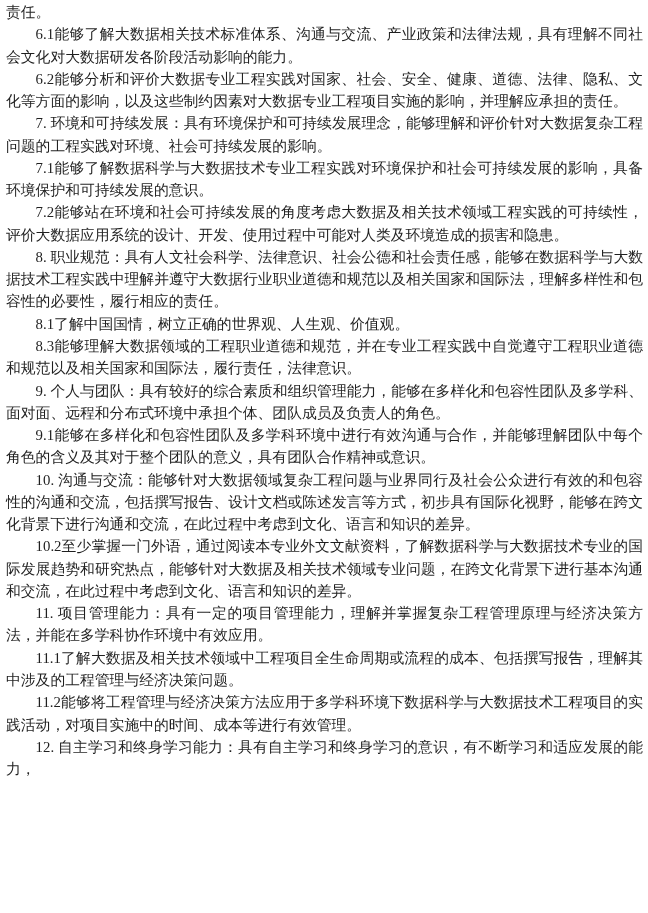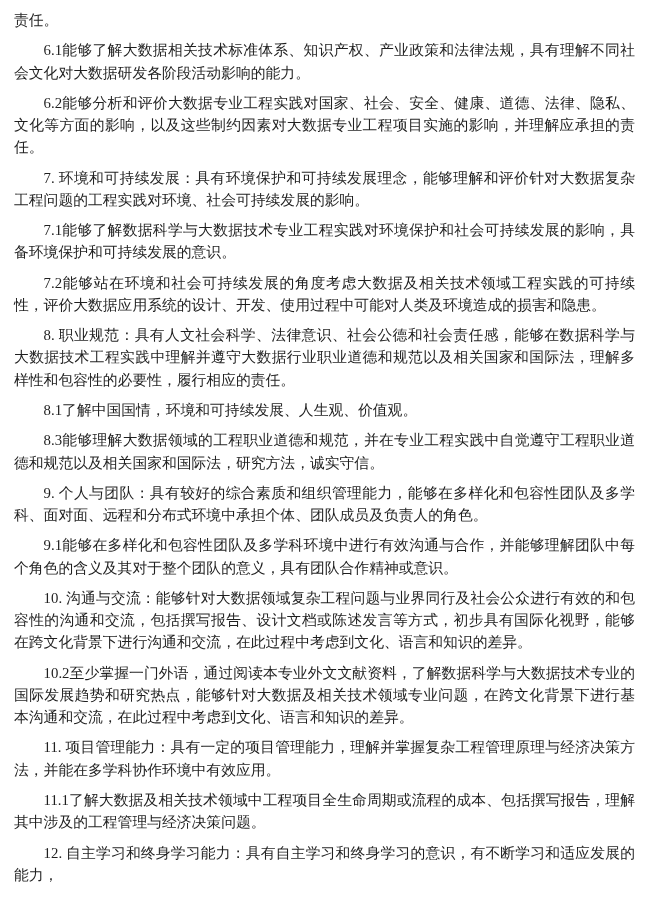--- a/index.html
+++ b/index.html
@@ -19,43 +19,44 @@
     padding: 1px 5px 0 6px;
     font-family: "Liberation Serif", "DejaVu Serif", serif;
     font-size: 14.8px;
     line-height: 22.27px;
     color: #1f1f1f;
     text-align: justify;
     text-justify: inter-ideograph;
     word-break: break-all;
   }
   .para {
-    margin: 8px;
+    margin: 0;
     padding: 0;
     text-indent: 2em;
   }
   .para.cont {
     text-indent: 0;
   }
 </style>
 </head>
 <body style="background: rgb(255, 255, 255);">
 
 <div class="page" style="color: rgb(31, 31, 31);">
   <p class="para cont">责任。</p>
   <div id="paras">
-      <p class="para">6.1能够了解大数据相关技术标准体系、知识产权、产业政策和法律法规，具有理解不同社会文化对大数据研发各阶段活动影响的能力。</p>
+      <p class="para">6.1能够了解大数据相关技术标准体系、沟通与交流、产业政策和法律法规，具有理解不同社会文化对大数据研发各阶段活动影响的能力。</p>
       <p class="para">6.2能够分析和评价大数据专业工程实践对国家、社会、安全、健康、道德、法律、隐私、文化等方面的影响，以及这些制约因素对大数据专业工程项目实施的影响，并理解应承担的责任。</p>
       <p class="para">7. 环境和可持续发展：具有环境保护和可持续发展理念，能够理解和评价针对大数据复杂工程问题的工程实践对环境、社会可持续发展的影响。</p>
       <p class="para">7.1能够了解数据科学与大数据技术专业工程实践对环境保护和社会可持续发展的影响，具备环境保护和可持续发展的意识。</p>
       <p class="para">7.2能够站在环境和社会可持续发展的角度考虑大数据及相关技术领域工程实践的可持续性，评价大数据应用系统的设计、开发、使用过程中可能对人类及环境造成的损害和隐患。</p>
       <p class="para">8. 职业规范：具有人文社会科学、法律意识、社会公德和社会责任感，能够在数据科学与大数据技术工程实践中理解并遵守大数据行业职业道德和规范以及相关国家和国际法，理解多样性和包容性的必要性，履行相应的责任。</p>
-      <p class="para">8.1了解中国国情，环境和可持续发展、人生观、价值观。</p>
-      <p class="para">8.3能够理解大数据领域的工程职业道德和规范，并在专业工程实践中自觉遵守工程职业道德和规范以及相关国家和国际法，研究方法，诚实守信。</p>
+      <p class="para">8.1了解中国国情，树立正确的世界观、人生观、价值观。</p>
+      <p class="para">8.3能够理解大数据领域的工程职业道德和规范，并在专业工程实践中自觉遵守工程职业道德和规范以及相关国家和国际法，履行责任，法律意识。</p>
       <p class="para">9. 个人与团队：具有较好的综合素质和组织管理能力，能够在多样化和包容性团队及多学科、面对面、远程和分布式环境中承担个体、团队成员及负责人的角色。</p>
       <p class="para">9.1能够在多样化和包容性团队及多学科环境中进行有效沟通与合作，并能够理解团队中每个角色的含义及其对于整个团队的意义，具有团队合作精神或意识。</p>
       <p class="para">10. 沟通与交流：能够针对大数据领域复杂工程问题与业界同行及社会公众进行有效的和包容性的沟通和交流，包括撰写报告、设计文档或陈述发言等方式，初步具有国际化视野，能够在跨文化背景下进行沟通和交流，在此过程中考虑到文化、语言和知识的差异。</p>
       <p class="para">10.2至少掌握一门外语，通过阅读本专业外文文献资料，了解数据科学与大数据技术专业的国际发展趋势和研究热点，能够针对大数据及相关技术领域专业问题，在跨文化背景下进行基本沟通和交流，在此过程中考虑到文化、语言和知识的差异。</p>
       <p class="para">11. 项目管理能力：具有一定的项目管理能力，理解并掌握复杂工程管理原理与经济决策方法，并能在多学科协作环境中有效应用。</p>
       <p class="para">11.1了解大数据及相关技术领域中工程项目全生命周期或流程的成本、包括撰写报告，理解其中涉及的工程管理与经济决策问题。</p>
+      <p class="para">11.2能够将工程管理与经济决策方法应用于多学科环境下数据科学与大数据技术工程项目的实践活动，对项目实施中的时间、成本等进行有效管理。</p>
       <p class="para">12. 自主学习和终身学习能力：具有自主学习和终身学习的意识，有不断学习和适应发展的能力，</p>
     </div>
 </div>
 
 </body></html>

